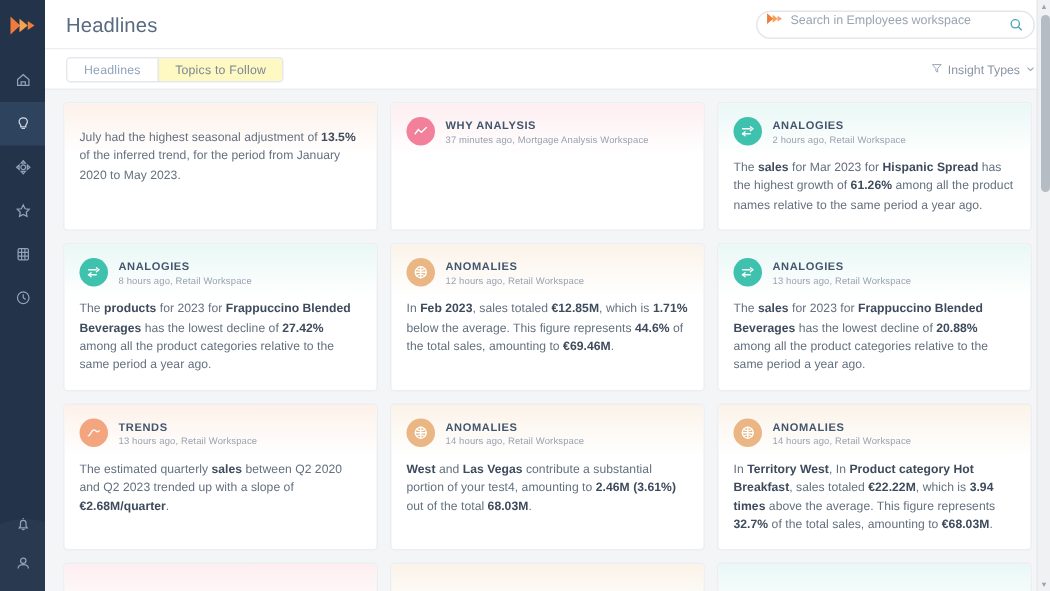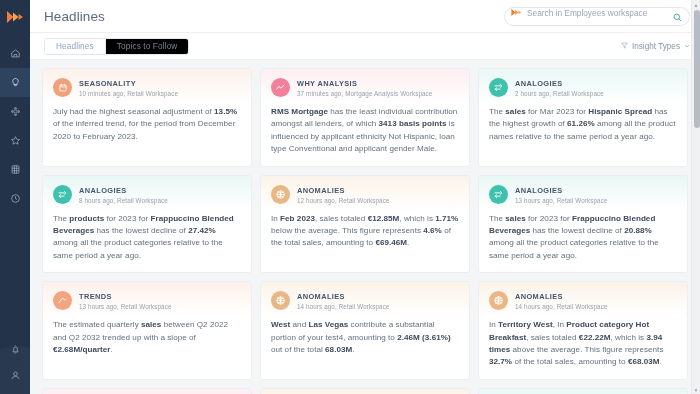--- a/index.html
+++ b/index.html
@@ -63,21 +63,21 @@
 
   
   .tabbar {
     height: 27px; min-height: 27px; background: #ffffff;
     display: flex; align-items: center; padding: 0 10px 0 14px;
     border-bottom: 1px solid #eceef1;
   }
   .tabs { display: flex; border: 1px solid #e4e7ec; border-radius: 3px; overflow: hidden; height: 17px; }
   .tab {
     font-size: 8.2px; padding: 0 11px; display: flex; align-items: center;
-    cursor: pointer; color: #7b8594; background: #000000; letter-spacing:.15px;
+    cursor: pointer; color: #7b8594; background: #fef9c3; letter-spacing:.15px;
   }
   .tab.active { background: #ffffff; color: #8fa3bb; }
   .tab + .tab { border-left: 1px solid #e4e7ec; }
   .insight-types {
     margin-left: auto; display: flex; align-items: flex-end; gap: 4px;
     font-size: 8.2px; color: #8a94a3; cursor: pointer;
   }
 
   
   .feed {
@@ -232,49 +232,35 @@
             <path d="M1.6 3.4 L5 6.6 L8.4 3.4"></path>
           </svg>
         </span>
       </div>
     </div>
 
     <div class="feed">
       <div class="grid" id="card-grid">
           <div class="card">
             <div class="card-tint" style="background: linear-gradient(rgb(253, 241, 234), rgba(255, 255, 255, 0));"></div>
-            <div class="card-head">
-              <div class="card-icon" style="background: rgb(240, 160, 122);">
-                <svg width="10" height="10" viewBox="0 0 16 16" fill="none" stroke="#ffffff" stroke-width="1.3" stroke-linecap="round">
-                  <rect x="3" y="3.2" width="10" height="9.6" rx="1.5"></rect>
-                  <path d="M3 6.2 h10"></path>
-                  <path d="M5.6 2.2 v2 M10.4 2.2 v2"></path>
-                </svg>
-              </div>
-              <div class="card-titles">
-                <div class="card-type">SEASONALITY</div>
-                <div class="card-meta">10 minutes ago, Retail Workspace</div>
-              </div>
-            </div>
-            <p class="card-body"><span>July had the highest seasonal adjustment of </span><b>13.5%</b><span> of the inferred trend, for the period from December 2020 to February 2023.</span></p>
+            <p class="card-body"><span>July had the highest seasonal adjustment of </span><b>13.5%</b><span> of the inferred trend, for the period from January 2020 to May 2023.</span></p>
           </div>
           <div class="card">
             <div class="card-tint" style="background: linear-gradient(rgb(253, 238, 241), rgba(255, 255, 255, 0));"></div>
             <div class="card-head">
               <div class="card-icon" style="background: rgb(242, 128, 154);">
                 <svg width="11" height="11" viewBox="0 0 16 16" fill="none" stroke="#ffffff" stroke-width="1.3" stroke-linecap="round">
                   <path d="M2.6 10.4 L5.6 6.4 L8.6 9 L13.4 4.4"></path>
                 </svg>
               </div>
               <div class="card-titles">
                 <div class="card-type">WHY ANALYSIS</div>
                 <div class="card-meta">37 minutes ago, Mortgage Analysis Workspace</div>
               </div>
             </div>
-            <p class="card-body"><b>RMS Mortgage</b><span> has the least individual contribution amongst all lenders, of which </span><b>3413 basis points</b><span> is influenced by applicant ethnicity Not Hispanic, loan type Conventional and applicant gender Male.</span></p>
           </div>
           <div class="card">
             <div class="card-tint" style="background: linear-gradient(rgb(233, 248, 245), rgba(255, 255, 255, 0));"></div>
             <div class="card-head">
               <div class="card-icon" style="background: rgb(62, 194, 173);">
                 <svg width="11" height="11" viewBox="0 0 16 16" fill="none" stroke="#ffffff" stroke-width="1.3" stroke-linecap="round">
                   <path d="M3 5.6 h7.4 M3 10.4 h7.4"></path>
                   <path d="M10.6 3.6 L13 5.6 L10.6 7.6"></path>
                   <path d="M5.4 8.4 L3 10.4 L5.4 12.4"></path>
                 </svg>
@@ -311,21 +297,21 @@
                   <circle cx="8" cy="8" r="5.3"></circle>
                   <path d="M2.7 8 h10.6 M8 2.7 v10.6"></path>
                   <path d="M4 4.6 C6 6.4 10 6.4 12 4.6 M4 11.4 C6 9.6 10 9.6 12 11.4"></path>
                 </svg>
               </div>
               <div class="card-titles">
                 <div class="card-type">ANOMALIES</div>
                 <div class="card-meta">12 hours ago, Retail Workspace</div>
               </div>
             </div>
-            <p class="card-body"><span>In </span><b>Feb 2023</b><span>, sales totaled </span><b>€12.85M</b><span>, which is </span><b>1.71%</b><span> below the average. This figure represents </span><b>4.6%</b><span> of the total sales, amounting to </span><b>€69.46M</b><span>.</span></p>
+            <p class="card-body"><span>In </span><b>Feb 2023</b><span>, sales totaled </span><b>€12.85M</b><span>, which is </span><b>1.71%</b><span> below the average. This figure represents </span><b>44.6%</b><span> of the total sales, amounting to </span><b>€69.46M</b><span>.</span></p>
           </div>
           <div class="card">
             <div class="card-tint" style="background: linear-gradient(rgb(233, 248, 245), rgba(255, 255, 255, 0));"></div>
             <div class="card-head">
               <div class="card-icon" style="background: rgb(62, 194, 173);">
                 <svg width="11" height="11" viewBox="0 0 16 16" fill="none" stroke="#ffffff" stroke-width="1.3" stroke-linecap="round">
                   <path d="M3 5.6 h7.4 M3 10.4 h7.4"></path>
                   <path d="M10.6 3.6 L13 5.6 L10.6 7.6"></path>
                   <path d="M5.4 8.4 L3 10.4 L5.4 12.4"></path>
                 </svg>
@@ -343,21 +329,21 @@
               <div class="card-icon" style="background: rgb(243, 165, 127);">
                 <svg width="11" height="11" viewBox="0 0 16 16" fill="none" stroke="#ffffff" stroke-width="1.3" stroke-linecap="round">
                   <path d="M2.6 11 C5 11 5.6 5.2 8 5.2 C10.4 5.2 11 9 13.4 6"></path>
                 </svg>
               </div>
               <div class="card-titles">
                 <div class="card-type">TRENDS</div>
                 <div class="card-meta">13 hours ago, Retail Workspace</div>
               </div>
             </div>
-            <p class="card-body"><span>The estimated quarterly </span><b>sales</b><span> between Q2 2022 and Q2 2032 trended up with a slope of </span><b>€2.68M/quarter</b><span>.</span></p>
+            <p class="card-body"><span>The estimated quarterly </span><b>sales</b><span> between Q2 2020 and Q2 2023 trended up with a slope of </span><b>€2.68M/quarter</b><span>.</span></p>
           </div>
           <div class="card">
             <div class="card-tint" style="background: linear-gradient(rgb(251, 243, 233), rgba(255, 255, 255, 0));"></div>
             <div class="card-head">
               <div class="card-icon" style="background: rgb(233, 182, 132);">
                 <svg width="11" height="11" viewBox="0 0 16 16" fill="none" stroke="#ffffff" stroke-width="1.3" stroke-linecap="round">
                   <circle cx="8" cy="8" r="5.3"></circle>
                   <path d="M2.7 8 h10.6 M8 2.7 v10.6"></path>
                   <path d="M4 4.6 C6 6.4 10 6.4 12 4.6 M4 11.4 C6 9.6 10 9.6 12 11.4"></path>
                 </svg>

